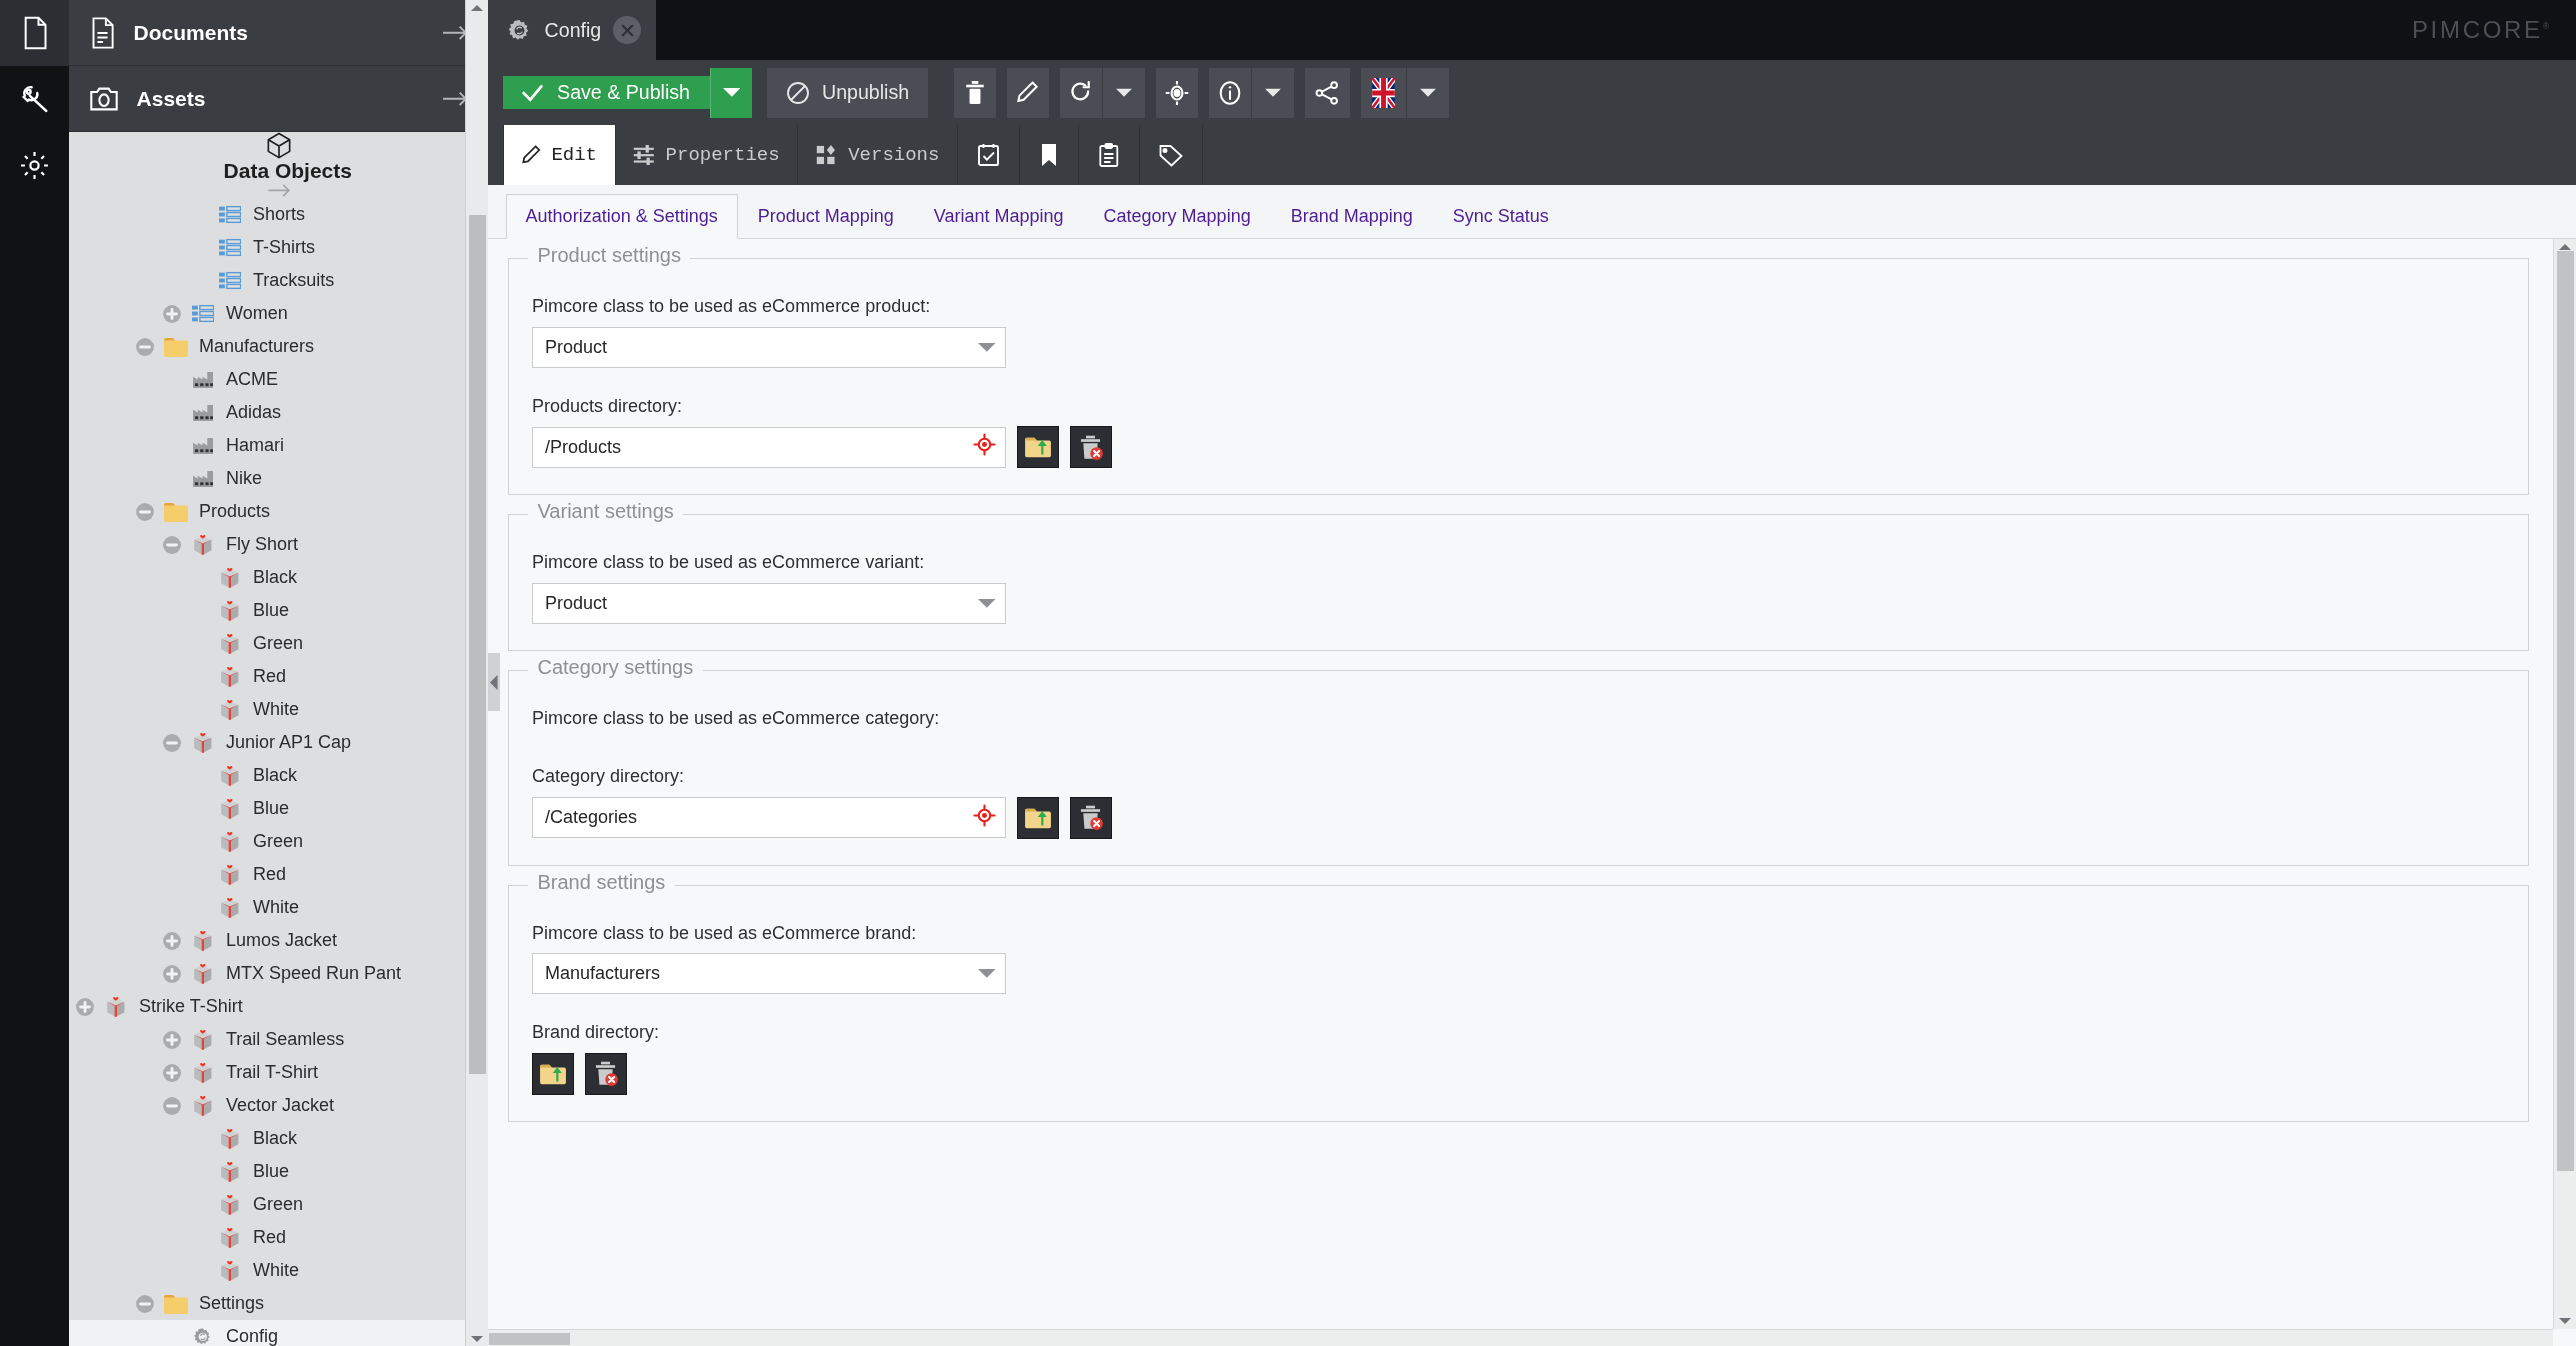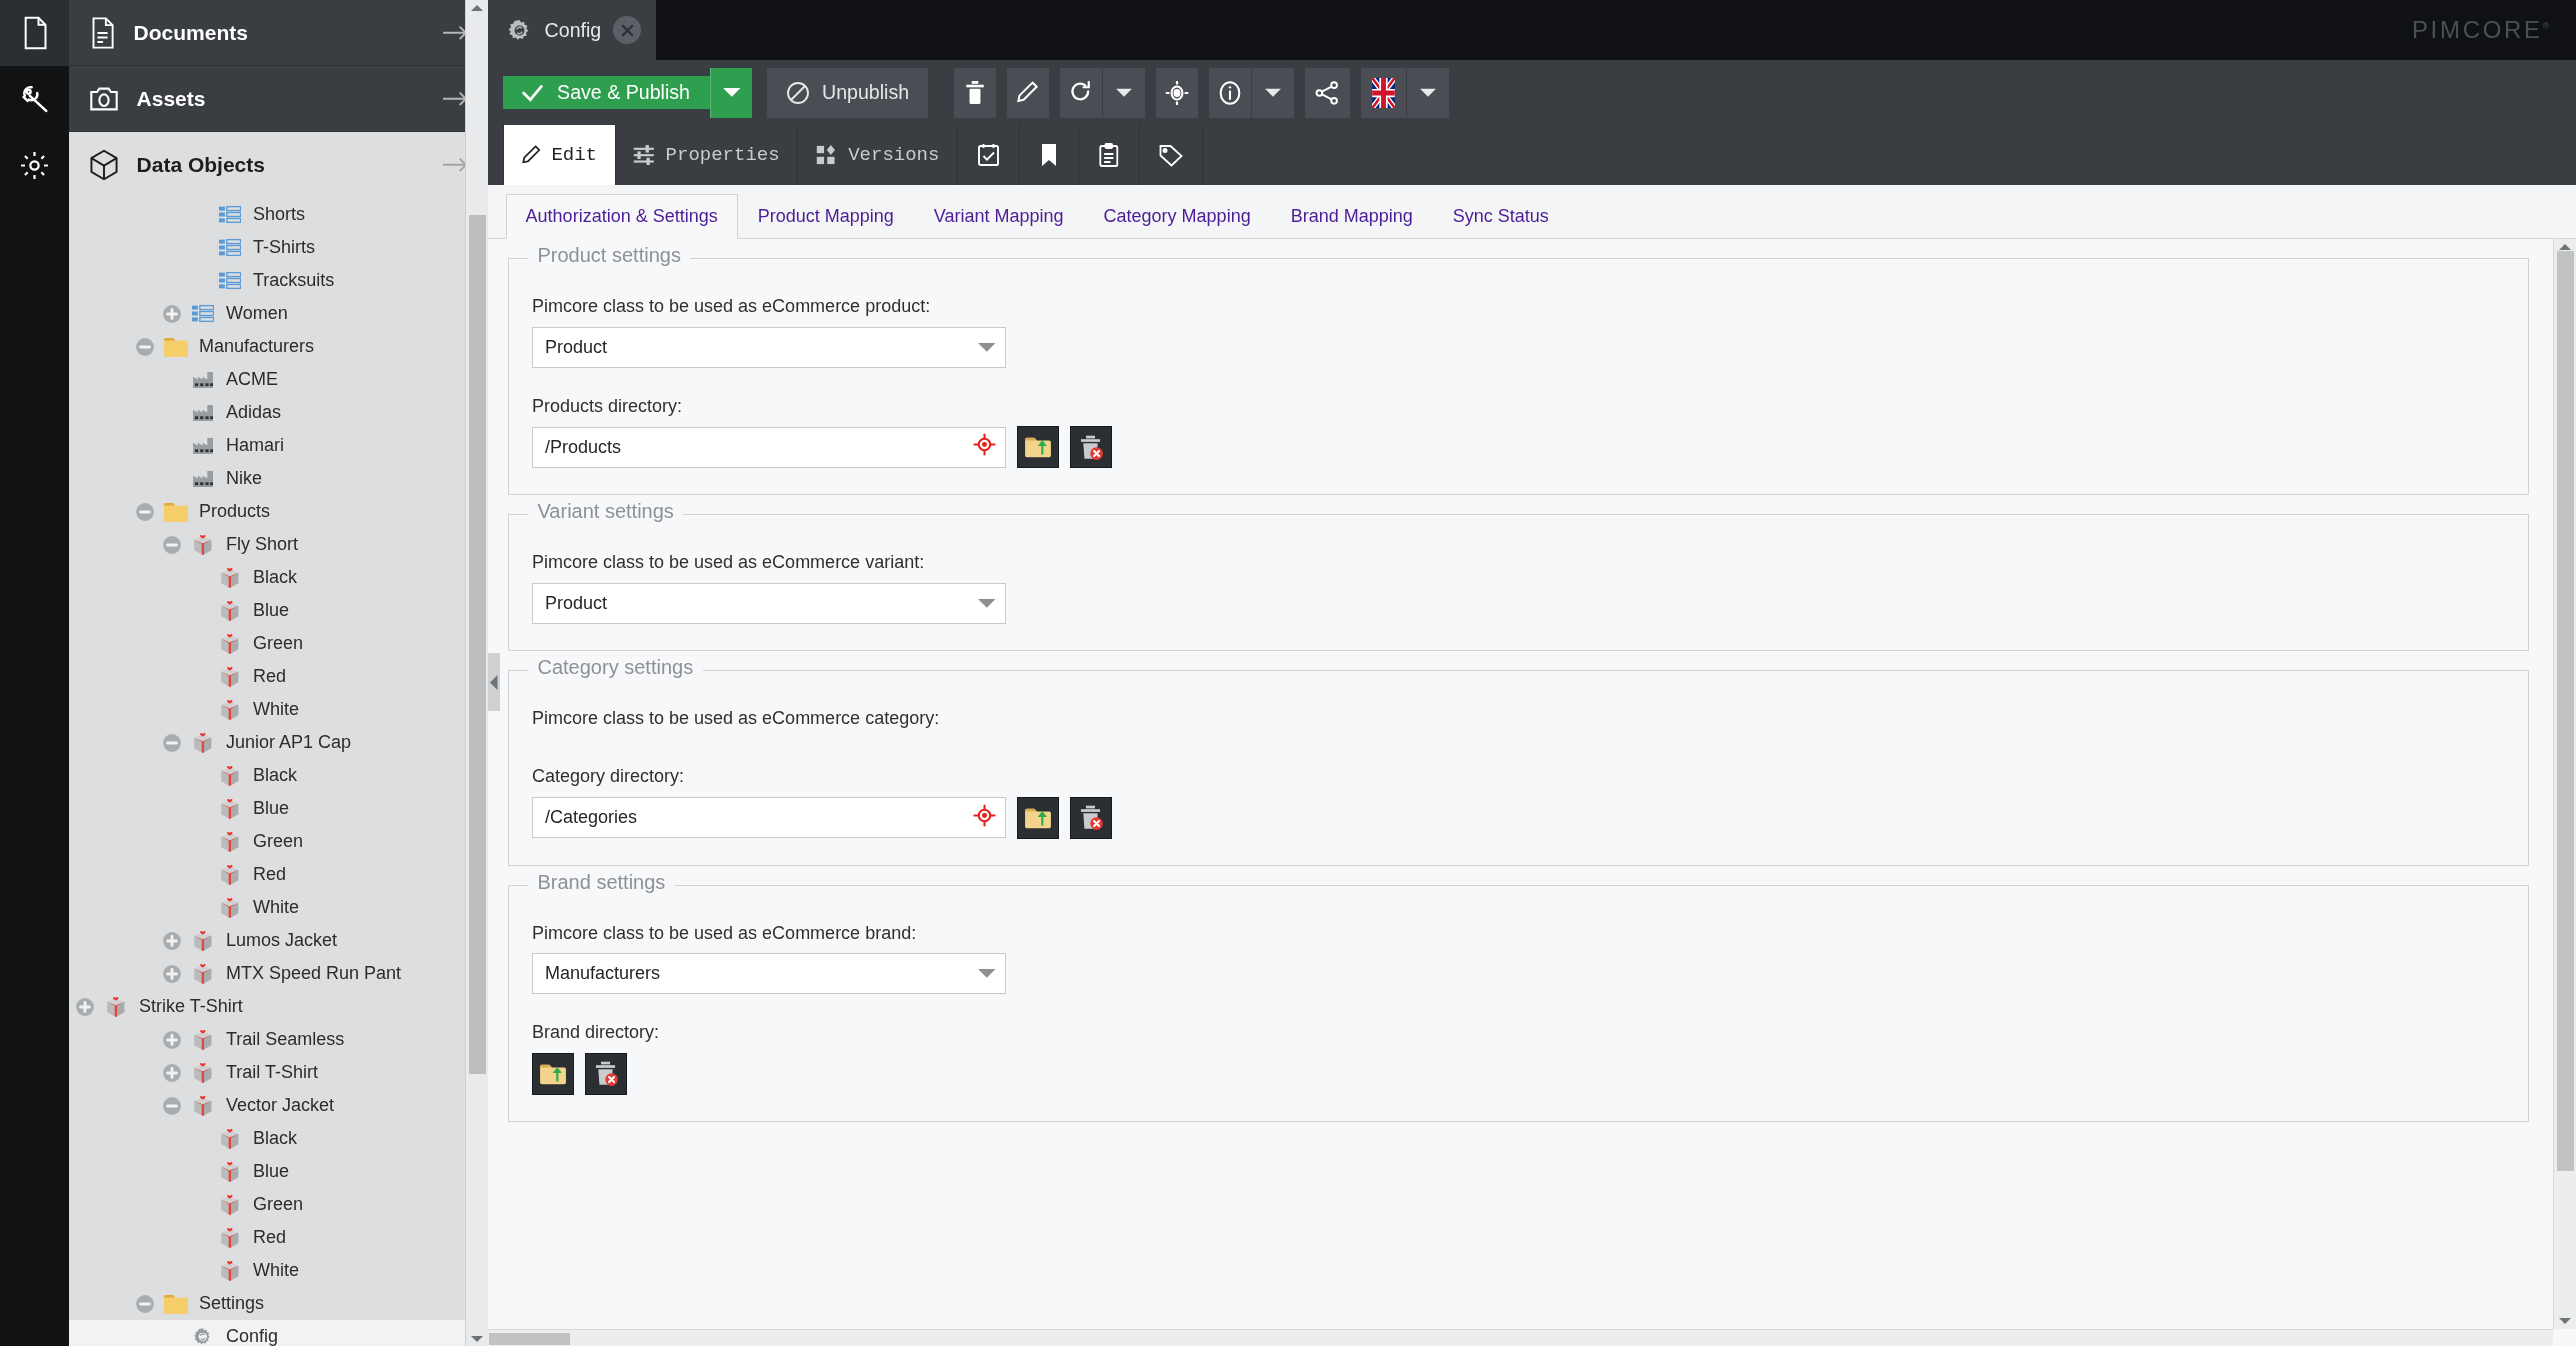--- a/index.html
+++ b/index.html
@@ -59,21 +59,21 @@
   .treepane {
     width: 419px; flex: 0 0 419px; height: 1347px;
     background: #dcdedf; position: relative; display: flex; flex-direction: column;
   }
   .tree-header { display: flex; flex-direction: column; }
   .tree-hitem {
     height: 66px; display: flex; align-items: center;
     padding: 0 19px 0 20px; background: #3a3d42; color: #fff;
     border-bottom: 0.7px solid #2c2f33;
   }
-  .tree-hitem.sel { background: #dcdedf; color: #1e1e1e; border-bottom: none; }
+  .tree-hitem.sel { background: #dcdedf; color: #1e1e1e; border-bottom: none; flex-direction: column; }
   .tree-hitem .hlabel {
     font-size: 21px; font-weight: bold; margin-left: 17.6px; flex: 1 1 auto;
   }
   .tree-hitem .harrow { opacity: .62; }
   .tree-hitem.sel .harrow { opacity: .45; }
   .tree-body { flex: 1 1 auto; position: relative; overflow: hidden; background: #dcdedf; }
   .tnode {
     height: 33px; display: flex; align-items: center;
     font-size: 18px; color: #2c2c2c; white-space: nowrap;
   }

